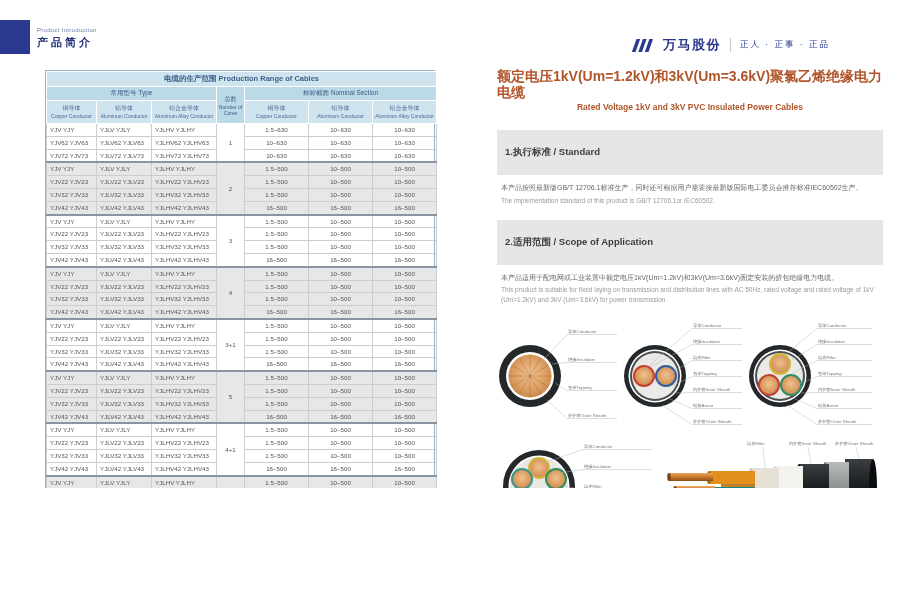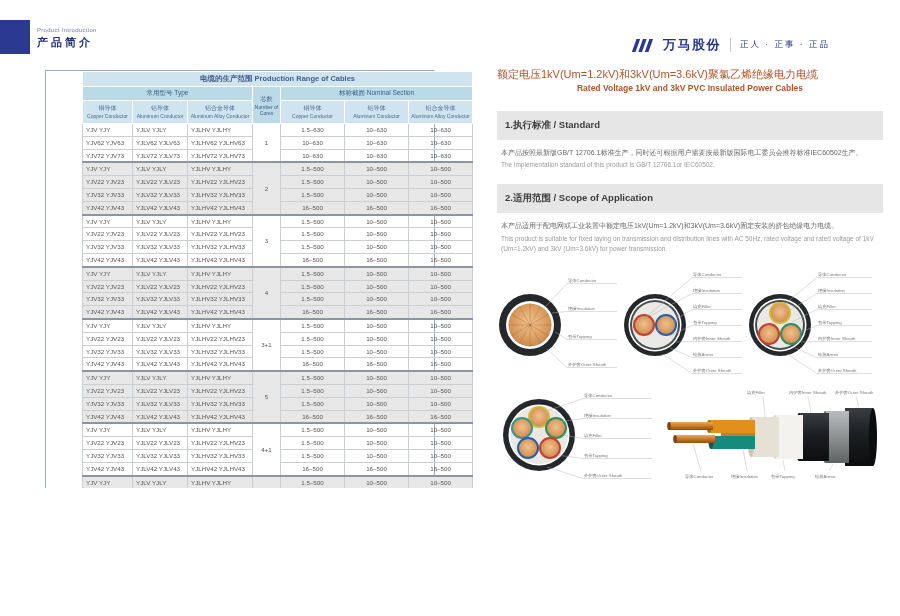--- a/index.html
+++ b/index.html
@@ -11,21 +11,21 @@
   .eyebrow { position:absolute; left:37px; top:27px; }
   .eyebrow-en { font-size:6px; color:#6b7ba8; letter-spacing:0.3px; }
   .eyebrow-zh { font-size:11px; font-weight:bold; color:#1e2f7d; letter-spacing:3px; margin-top:2px; }
   .brand { position:absolute; right:70px; top:36px; display:flex; align-items:center; gap:9px; }
   .brand-name { font-size:13px; font-weight:bold; color:#26348b; letter-spacing:1.5px; }
   .brand-divider { width:1px; height:14px; background:#c2c6d6; }
   .brand-slogan { font-size:8.5px; color:#26348b; letter-spacing:2px; }
 
   
   .left-col { position:absolute; left:45px; top:70px; width:390px; }
-  .table-frame { border:1px solid #9ab0bf;padding-left:36px; }
+  .table-frame { border:1px solid #9ab0bf; }
   table.cables { border-collapse:collapse; table-layout:fixed; width:100%; }
   table.cables th, table.cables td { padding:0; }
   .tbl-title th { background:#cfe4ef; color:#41618c; font-size:7.5px; font-weight:bold;
                   height:14px; border:1px solid #fff; text-align:center; }
   .tbl-h2 th { background:#badae8; color:#3c5a84; font-size:6.5px; font-weight:normal;
                height:13px; border:1px solid #fff; text-align:center; }
   .tbl-h3 th { background:#cfe4ef; color:#4a6a92; font-size:5.8px; font-weight:normal;
                height:22px; border:1px solid #fff; text-align:center; line-height:1.25; }
   .h-zh { font-size:6px; } .h-en { font-size:5px; }
   table.cables tbody td { font-size:6.2px; color:#555; text-align:center; height:11.8px;
@@ -33,24 +33,24 @@
   table.cables tbody td.type-col { text-align:left; padding-left:3px; }
   table.cables tbody tr.shaded td { background:#e7e7e7; }
   table.cables tbody tr.group-start td { border-top:2px solid #8a95a1; }
   td.cores-cell { font-size:6.5px; color:#555; text-align:center; }
   .notes { border-top:1px solid #9ab0bf; padding:4px 5px 5px 5px; }
   .note-zh { font-size:5.9px; color:#777; line-height:1.55; }
   .note-en { font-size:5.5px; color:#9a9a9a; line-height:1.5; margin-top:4px; }
 
   
   .right-col { position:absolute; left:497px; top:68px; width:386px; }
-  .prod-title-zh { font-size:11px; font-weight:normal; color:#b0552a; line-height:1.15; }
+  .prod-title-zh { font-size:14px; font-weight:bold; color:#b0552a; line-height:1.15; }
   .prod-title-en { font-size:8.5px; font-weight:bold; color:#b0552a; margin-top:2px;text-align:center; }
   .secbar { background:#e6e6e6; color:#3d3d3d; font-size:9.5px; font-weight:bold;
-            padding:8px 8px; margin-top:14px; }
+            padding:16px 8px; margin-top:14px; }
   .secbar.s1 { margin-top:18px; }
   .secbar.s3 { margin-top:28px; }
   .body-zh { font-size:7px; color:#666; margin:8px 0 0 4px; line-height:1.5; }
   .body-en { font-size:6.5px; color:#9a9a9a; margin:2px 0 0 4px; line-height:1.55; }
   .fig-row1 { display:flex; margin-top:14px; }
   .fig-row2 { display:flex; margin-top:4px; gap:6px; }
   .fig-caption { width:220px; margin-left:152px; text-align:center; margin-top:2px; }
   .cap-zh { font-size:8px; color:#555; letter-spacing:2px; }
   .cap-en { font-size:6.5px; color:#8a8a8a; margin-top:1px; }
   svg text { font-family:"Liberation Sans","DejaVu Sans",sans-serif; }

